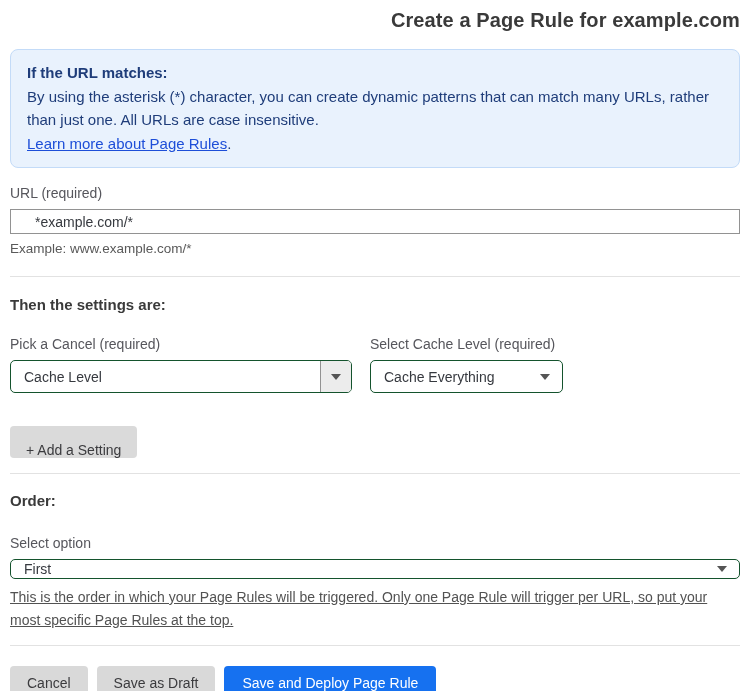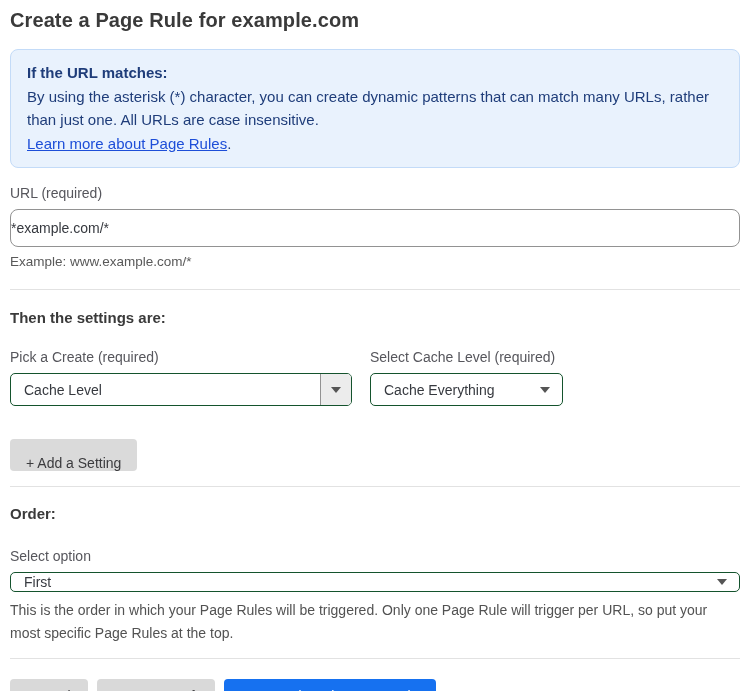--- a/index.html
+++ b/index.html
@@ -8,45 +8,46 @@
     width: 750px; height: 691px;
     font-family: "Liberation Sans", "DejaVu Sans", sans-serif;
     color: #36393f;
     padding: 9px 10px 0 10px;
     overflow: hidden;
   }
   .page-title {
     font-size: 20px; font-weight: bold; color: #3a3a3a;
     letter-spacing: 0.1px;
     margin-bottom: 17px;
+    text-align: right;
   }
   .info-box {
     background: #e9f2fd;
     border: 1px solid #c3dbf8;
     border-radius: 8px;
     padding: 11px 16px 12px 16px;
     font-size: 15px;
     line-height: 23.5px;
     color: #1f3d7a;
     margin-bottom: 17px;
   }
   .info-heading { font-weight: bold; }
   .info-link { color: #1d4ed8; text-decoration: underline; cursor: pointer; }
   .field-label {
     font-size: 14px; color: #56565c;
     margin-bottom: 8px;
   }
   .text-input {
     display: block;
-    width: 730px; height: 38px;
+    width: 730px; height: 25px;
     border: 1px solid #929292;
-    border-radius: 8px;
+    border-radius: 0;
     font-family: "Liberation Sans", "DejaVu Sans", sans-serif;
     font-size: 14px; color: #36393f;
-    padding: 0 0;
+    padding: 0 24px;
     outline: none;
     background: #fff;
   }
   .helper-text {
     font-size: 13.5px; color: #595959;
     margin-top: 7px;
   }
   .divider {
     border: none;
     border-top: 1px solid #e2e2e2;
@@ -131,21 +132,21 @@
 <div class="field-label mt-url">URL (required)</div>
 <input class="text-input" type="text" value="*example.com/*" style="">
 <div class="helper-text" style="margin-bottom: 20px;">Example: www.example.com/*</div>
 
 <hr class="divider">
 
 <h2 class="section-heading" style="margin-top: 19px; margin-bottom: 23px;">Then the settings are:</h2>
 
 <div class="settings-row">
   <div class="setting-col-1">
-    <div class="field-label">Pick a Create (required)</div>
+    <div class="field-label">Pick a Cancel (required)</div>
     <div class="select-fake">
       <span class="select-value">Cache Level</span>
       <span class="arrow-box">
           <span class="caret"></span>
         </span>
     </div>
   </div>
   <div class="setting-col-2">
     <div class="field-label">Select Cache Level (required)</div>
     <div class="select-fake">
@@ -159,21 +160,21 @@
 
 <hr class="divider">
 
 <h2 class="section-heading" style="margin-top: 18px;">Order:</h2>
 
 <div class="field-label" style="margin-top: 26px;">Select option</div>
 <div class="select-fake order-select">
   <span class="select-value">First</span>
   <span class="caret caret-plain"></span>
 </div>
-<div class="order-helper" style="margin-bottom: 14px;">This is the order in which your Page Rules will be triggered. Only one Page Rule will trigger per URL, so put your most specific Page Rules at the top.</div>
+<div class="order-helper" style="margin-bottom: 14px; text-decoration: underline;">This is the order in which your Page Rules will be triggered. Only one Page Rule will trigger per URL, so put your most specific Page Rules at the top.</div>
 
 <hr class="divider">
 
 <div class="actions-row">
   <button class="btn btn-gray">Cancel</button>
   <button class="btn btn-gray">Save as Draft</button>
   <button class="btn btn-blue">Save and Deploy Page Rule</button>
 </div>
 
 

